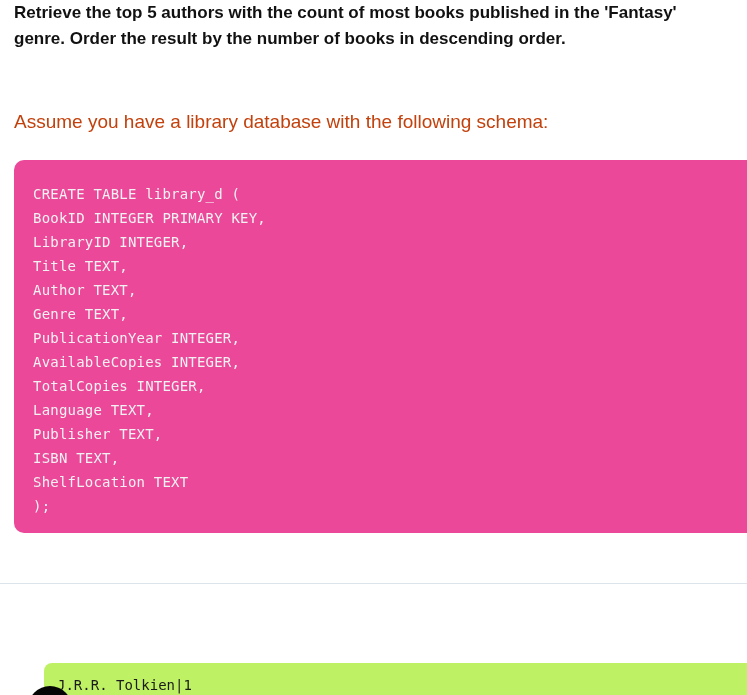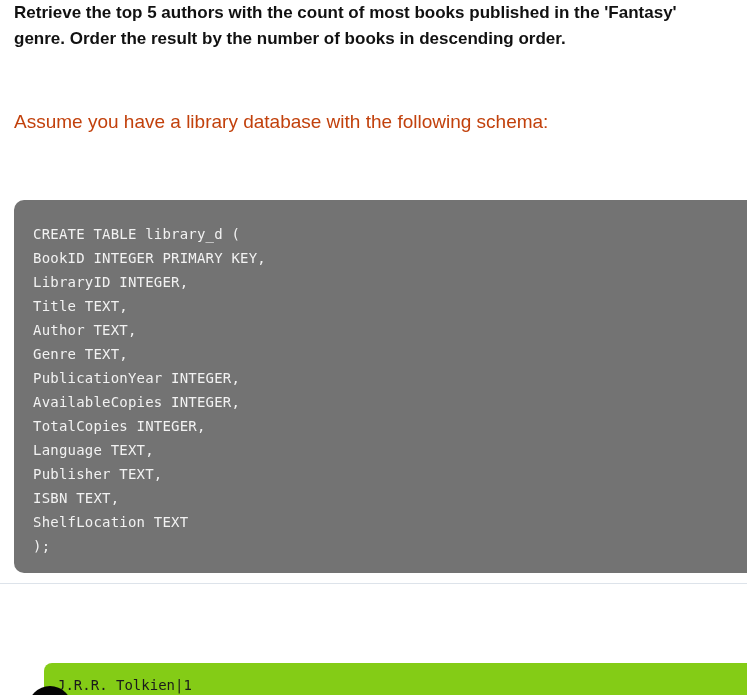--- a/index.html
+++ b/index.html
@@ -48,25 +48,24 @@
     color: #c2410c;
   }
 
   
   .code-block {
     position: absolute;
     left: 14px;
     top: 160px;
     width: 733px;
     height: 373px;
-    background: #737373;
+    background: #ec4899;
     border-radius: 10px 0 0 10px;
     box-sizing: border-box;
     overflow: hidden;
-    margin-top: 40px;
   }
   .code-block .code-text {
     position: absolute;
     left: 19px;
     top: 22px;
     font-family: "DejaVu Sans Mono", "Liberation Mono", monospace;
     font-size: 14px;
     line-height: 24px;
     color: #f2f2f2;
     white-space: pre;
@@ -94,21 +93,21 @@
     color: #1b1b1b;
     white-space: pre;
   }
 
   .output-block {
     position: absolute;
     left: 44px;
     top: 663px;
     width: 703px;
     height: 32px;
-    background: #84cc16;
+    background: #bef264;
     border-radius: 8px 0 0 0;
     box-sizing: border-box;
     overflow: hidden;
   }
   .output-block .output-text {
     position: absolute;
     left: 13px;
     top: 10px;
     font-family: "DejaVu Sans Mono", "Liberation Mono", monospace;
     font-size: 14px;

